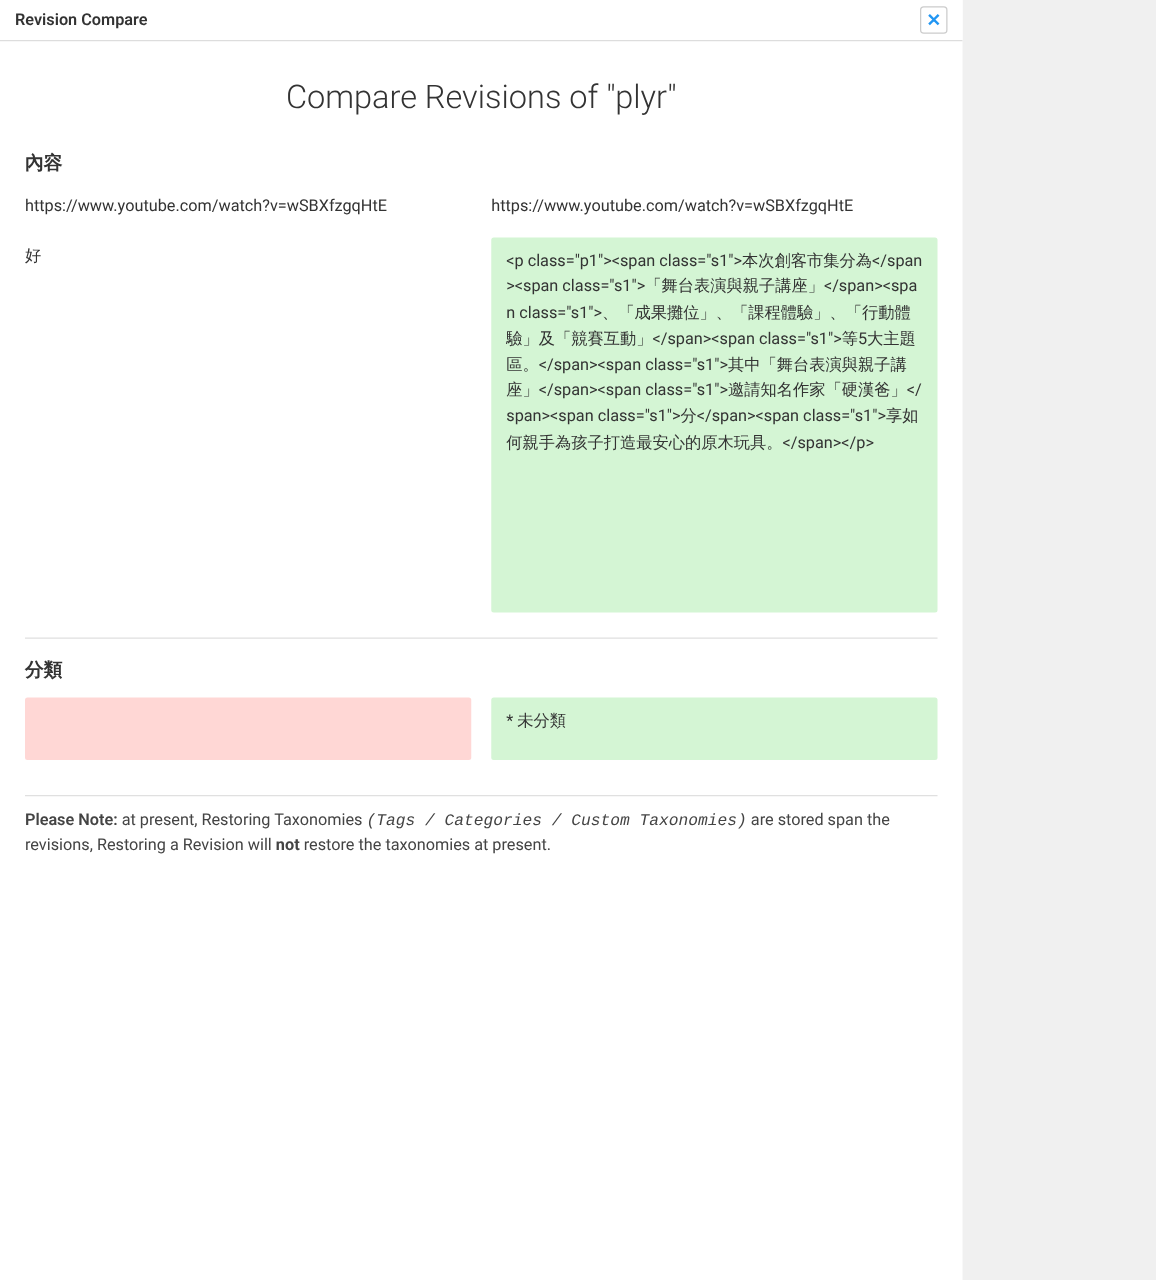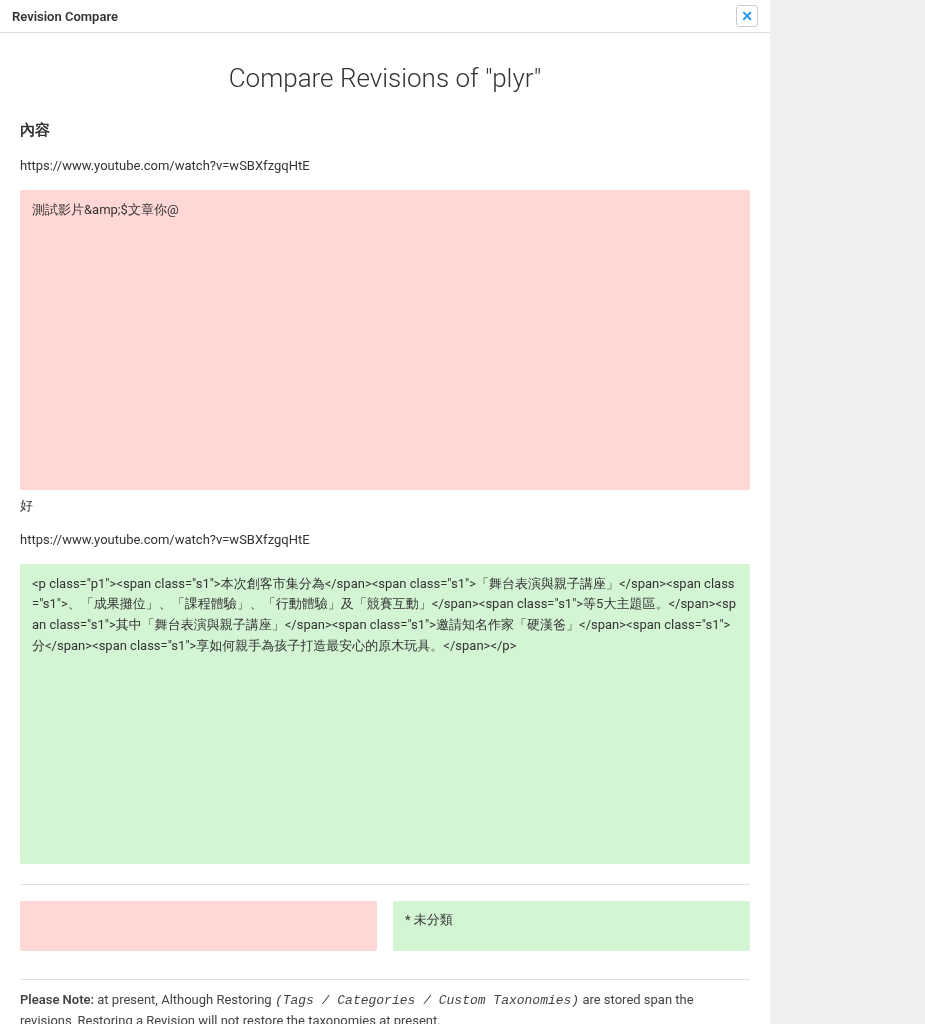--- a/index.html
+++ b/index.html
@@ -72,23 +72,22 @@
 
     .section-label {
       font-size: 15px;
       font-weight: 600;
       color: #333;
       margin-bottom: 12px;
     }
 
     .compare-columns {
       display: flex;
-      gap: 5px;
+      gap: 16px;
       margin-bottom: 8px;
-      flex-direction: column;
     }
 
     .col {
       flex: 1;
       font-size: 13px;
       color: #333;
       line-height: 1.5;
     }
 
     .col-url {
@@ -167,21 +166,21 @@
     .note-label {
       font-weight: 600;
     }
 
     .note-italic {
       font-style: italic;
       font-family: Liberation Mono, monospace;
     }
 
     .note-bold {
-      font-weight: normal;
+      font-weight: bold;
     }
   </style>
 </head>
 <body>
 
 <div class="dialog">
 
   <div class="dialog-titlebar">
     <span class="dialog-title">Revision Compare</span>
     <button class="close-btn">✕</button>
@@ -191,47 +190,45 @@
 
     <h1 class="page-title">Compare Revisions of "plyr"</h1>
 
 
     <div class="section-label">內容</div>
 
     <div class="compare-columns">
 
       <div class="col">
         <div class="col-url">https://www.youtube.com/watch?v=wSBXfzgqHtE</div>
-        <div class="col-content removed">
-          <span>測試影片&amp;amp;$文章你@</span>
-        </div>
         <div class="col-bottom">好</div>
       </div>
 
       <div class="col">
         <div class="col-url">https://www.youtube.com/watch?v=wSBXfzgqHtE</div>
         <div class="col-content added">
           <span>&lt;p class="p1"&gt;&lt;span class="s1"&gt;本次創客市集分為&lt;/span&gt;&lt;span class="s1"&gt;「舞台表演與親子講座」&lt;/span&gt;&lt;span class="s1"&gt;、「成果攤位」、「課程體驗」、「行動體驗」及「競賽互動」&lt;/span&gt;&lt;span class="s1"&gt;等5大主題區。&lt;/span&gt;&lt;span class="s1"&gt;其中「舞台表演與親子講座」&lt;/span&gt;&lt;span class="s1"&gt;邀請知名作家「硬漢爸」&lt;/span&gt;&lt;span class="s1"&gt;分&lt;/span&gt;&lt;span class="s1"&gt;享如何親手為孩子打造最安心的原木玩具。&lt;/span&gt;&lt;/p&gt;</span>
         </div>
       </div>
     </div>
 
     <hr class="section-divider">
+    <div class="section-label">分類</div>
 
     <div class="taxonomy-compare">
 
       <div class="taxonomy-col">
         <div class="taxonomy-box removed"></div>
       </div>
 
       <div class="taxonomy-col">
         <div class="taxonomy-box added">
           <span class="taxonomy-text">*  未分類</span>
         </div>
       </div>
     </div>
 
     <div class="note-section">
-      <span class="note-label">Please Note:</span><span> at present, Although Restoring </span><span class="note-italic">(Tags / Categories / Custom Taxonomies)</span><span> are stored span the revisions, Restoring a Revision will </span><span class="note-bold">not</span><span> restore the taxonomies at present.</span>
+      <span class="note-label">Please Note:</span><span> at present, Restoring Taxonomies </span><span class="note-italic">(Tags / Categories / Custom Taxonomies)</span><span> are stored span the revisions, Restoring a Revision will </span><span class="note-bold">not</span><span> restore the taxonomies at present.</span>
     </div>
 
   </div>
 </div>
 
 </body></html>

